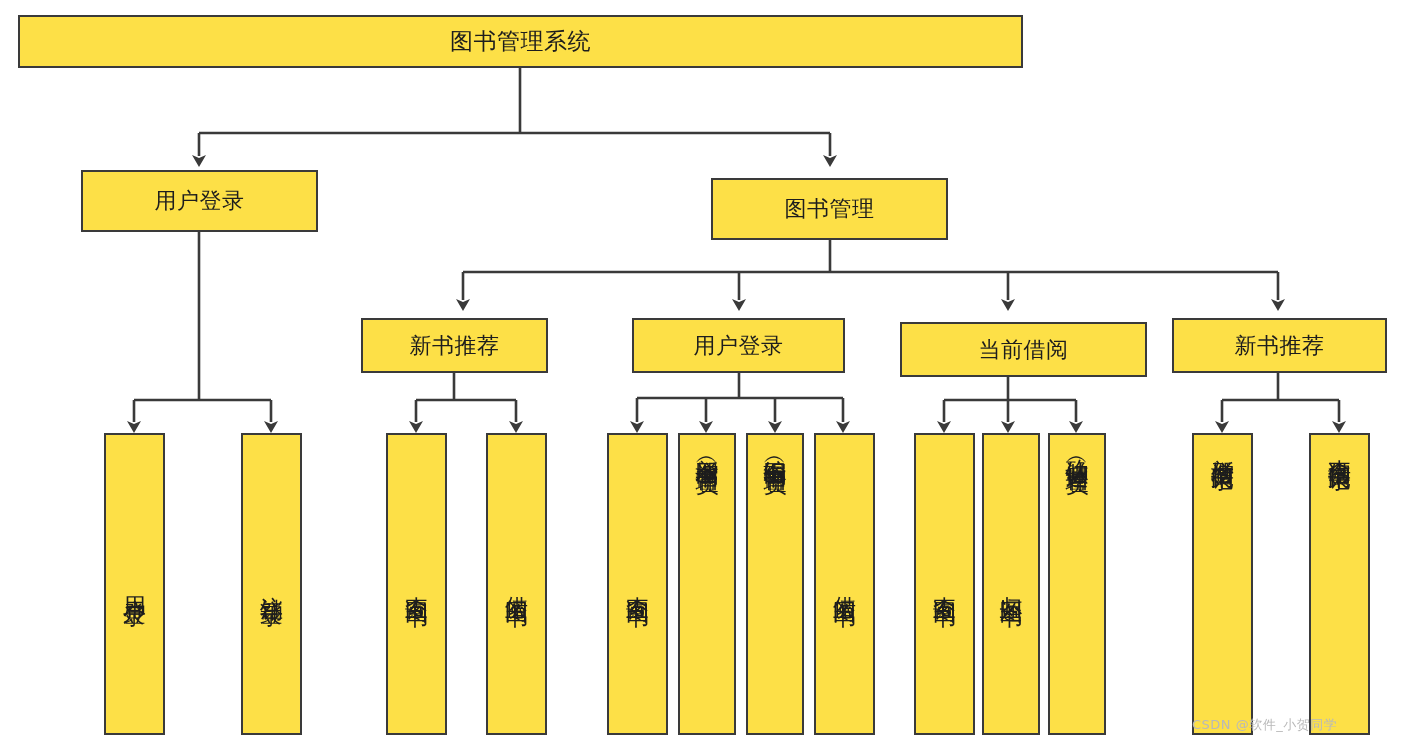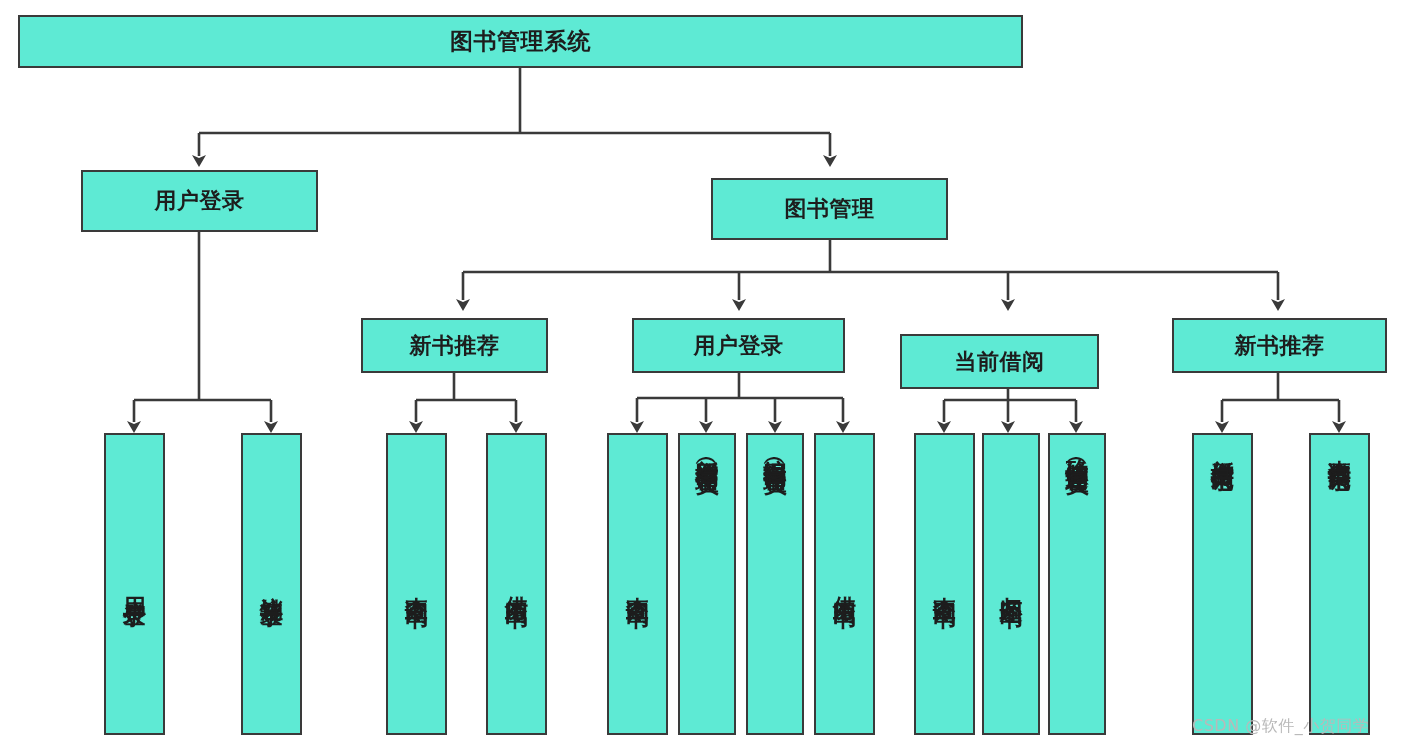--- a/index.html
+++ b/index.html
@@ -17,27 +17,26 @@
   }
   svg#edges{
     position:absolute;
     left:0; top:0;
     width:1405px; height:747px;
     pointer-events:none;
   }
   .node{
     position:absolute;
     box-sizing:border-box;
-    background:#5eead4;
+    background:#fde047;
     border:2.5px solid #3a3a3a;
     display:flex;
     align-items:center;
     justify-content:center;
     color:#1d1d1d;
-    font-weight:bold;
   }
   .node .label{
     display:block;
     line-height:1.18;
     letter-spacing:0.5px;
     white-space:nowrap;
   }
   
   .node-h .label{
     font-size:22px;
@@ -59,21 +58,21 @@
     white-space:nowrap;
   }
   
   .node-v.tall .label{ letter-spacing:2px; }
   
   .node-v.mid{ align-items:center; padding-top:0; }
 
   .watermark{
     position:absolute;
     color:#b9b9b9;
-    font-size:16px;
+    font-size:13px;
     letter-spacing:0.5px;
     white-space:nowrap;
     user-select:none;
   }
 </style>
 </head>
 <body>
 
 <div id="canvas">
 
@@ -143,21 +142,21 @@
   </div>
 
   <div class="node node-h" style="left:361px; top:318px; width:187px; height:55px;">
     <span class="label">新书推荐</span>
   </div>
 
   <div class="node node-h" style="left:632px; top:318px; width:213px; height:55px;">
     <span class="label">用户登录</span>
   </div>
 
-  <div class="node node-h" style="left:900px; top:334px; width:199px; height:55px;">
+  <div class="node node-h" style="left:900px; top:322px; width:247px; height:55px;">
     <span class="label">当前借阅</span>
   </div>
 
   <div class="node node-h" style="left:1172px; top:318px; width:215px; height:55px;">
     <span class="label">新书推荐</span>
   </div>
 
   <div class="node node-v mid" style="left:104px; top:433px; width:61px; height:302px;">
     <span class="label">用户登录</span>
   </div>

